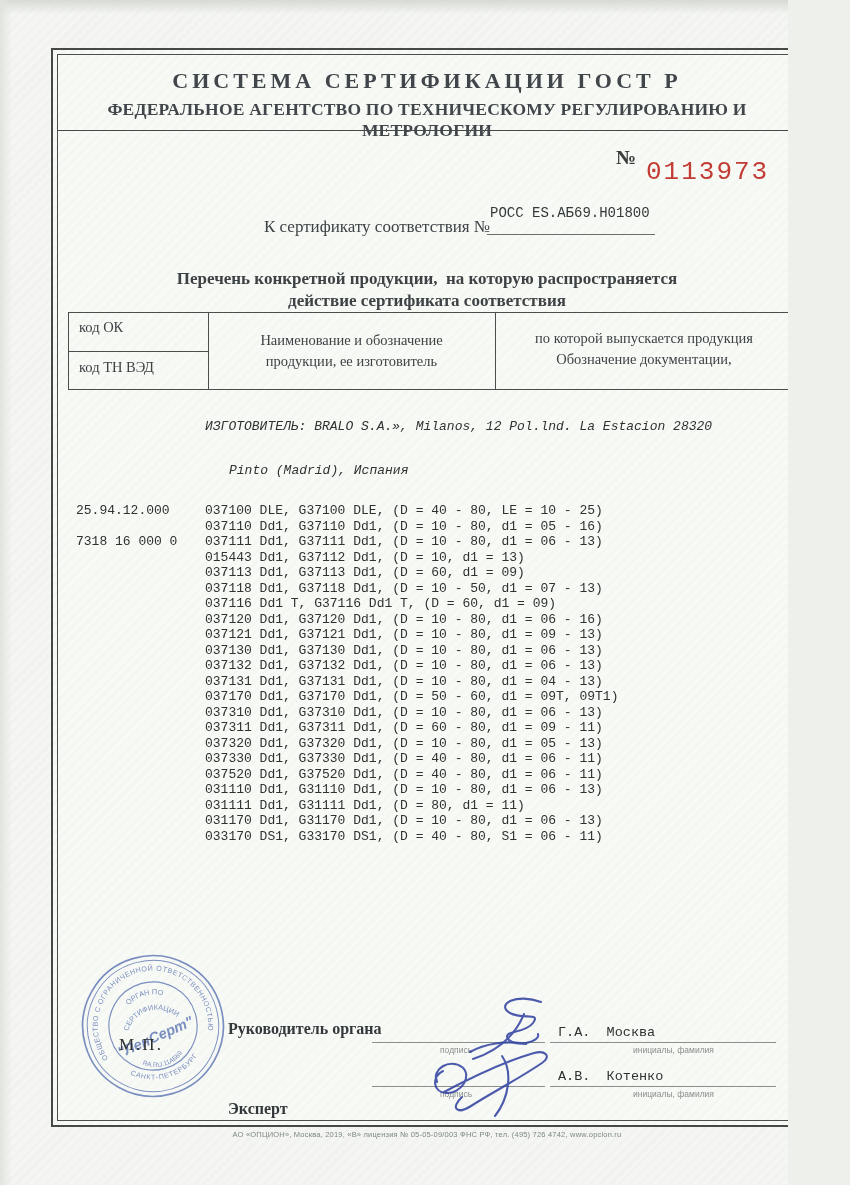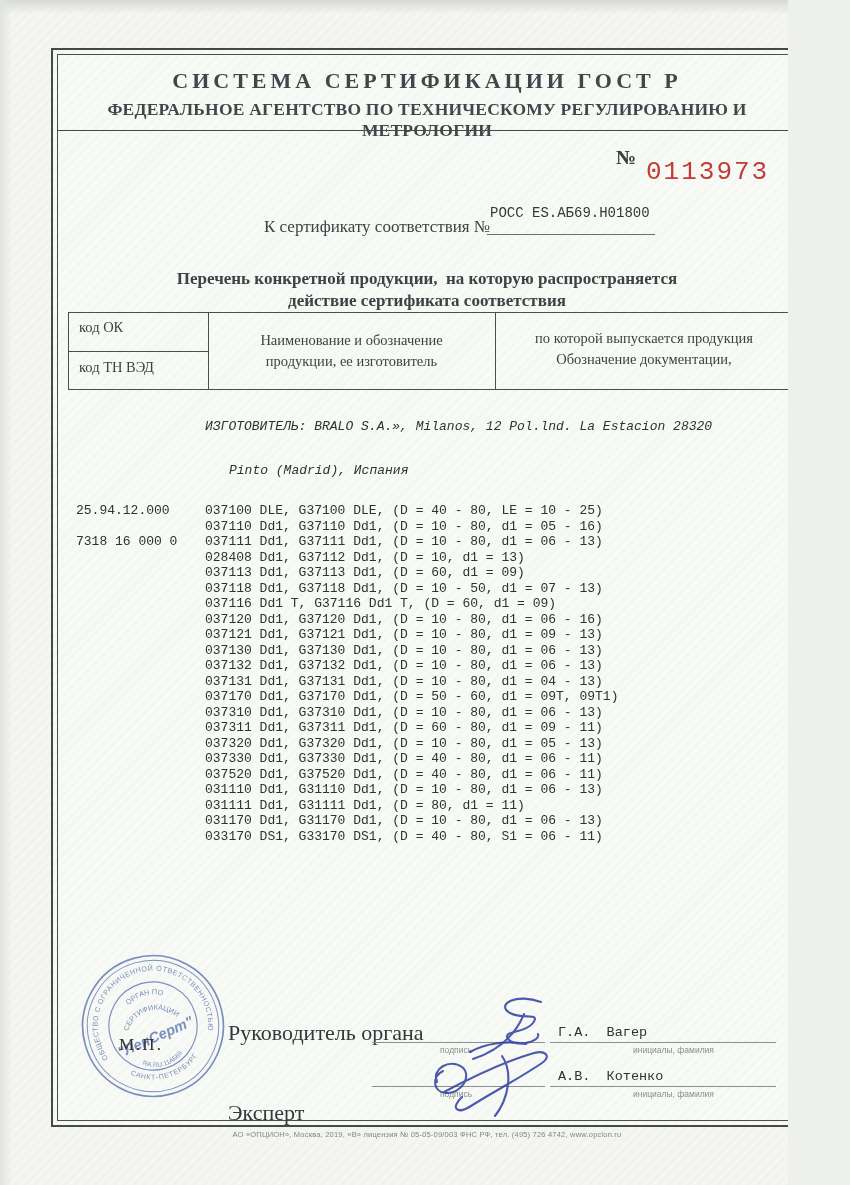--- a/index.html
+++ b/index.html
@@ -33,21 +33,21 @@
   .tbl .v1{position:absolute;left:139px;top:0;bottom:0;border-left:1.2px solid #4a4f4c;}
   .tbl .v2{position:absolute;left:426px;top:0;bottom:0;border-left:1.2px solid #4a4f4c;}
   .tbl .h1line{position:absolute;left:0;top:38px;width:139px;border-top:1.2px solid #4a4f4c;}
   .tbl-txt{position:absolute;font-size:14.5px;color:#3d4245;}
   .tbl-c{text-align:center;line-height:21px;}
   .mono{font-family:"Liberation Mono",monospace;color:#2e3330;}
   .manu{font-size:13px;line-height:17.5px;font-style:italic;}
   .codes{font-size:13px;line-height:15.5px;}
   .products{left:205px;top:503px;font-size:13px;}
   .product-line{height:15.5px;line-height:15.5px;white-space:pre;font-size:13px;}
-  .sig-label{font-size:22px;font-weight:normal;color:#33383b;}
+  .sig-label{font-size:16px;font-weight:bold;color:#33383b;}
   .sig-line{position:absolute;border-top:1px solid #8a8f8c;}
   .cap{font-size:8.5px;color:#8a8f8c;font-family:"Liberation Sans",sans-serif;}
   .sig-name{font-size:13.5px;font-family:"Liberation Mono",monospace;color:#2e3330;}
   .mp{left:119px;top:1035px;font-size:17px;letter-spacing:2px;color:#2c2f2e;}
   .footer{top:1130px;font-size:7.5px;letter-spacing:0.2px;color:#7d8884;
           font-family:"Liberation Sans",sans-serif;}
   .stamp-box{left:78px;top:951px;width:150px;height:150px;opacity:0.82;}
   .sig-overlay{left:0;top:0;width:850px;height:1185px;pointer-events:none;}
 </style>
 </head>
@@ -93,21 +93,21 @@
   <div class="abs mono manu ws-pre" style="left:205px;top:418px;">ИЗГОТОВИТЕЛЬ: BRALO S.A.», Milanos, 12 Pol.lnd. La Estacion 28320</div>
   <div class="abs mono manu ws-pre" style="left:205px;top:462px;margin-left:24px;">Pinto (Madrid), Испания</div>
 
   <div class="abs mono codes ws-pre" style="left:76px;top:503px;">25.94.12.000</div>
   <div class="abs mono codes ws-pre" style="left:76px;top:534px;">7318 16 000 0</div>
 
   <div class="abs mono products">
       <div class="product-line">037100 DLE, G37100 DLE, (D = 40 - 80, LE = 10 - 25)</div>
       <div class="product-line">037110 Dd1, G37110 Dd1, (D = 10 - 80, d1 = 05 - 16)</div>
       <div class="product-line">037111 Dd1, G37111 Dd1, (D = 10 - 80, d1 = 06 - 13)</div>
-      <div class="product-line">028408 Dd1, G37112 Dd1, (D = 10, d1 = 13)</div>
+      <div class="product-line">015443 Dd1, G37112 Dd1, (D = 10, d1 = 13)</div>
       <div class="product-line">037113 Dd1, G37113 Dd1, (D = 60, d1 = 09)</div>
       <div class="product-line">037118 Dd1, G37118 Dd1, (D = 10 - 50, d1 = 07 - 13)</div>
       <div class="product-line">037116 Dd1 T, G37116 Dd1 T, (D = 60, d1 = 09)</div>
       <div class="product-line">037120 Dd1, G37120 Dd1, (D = 10 - 80, d1 = 06 - 16)</div>
       <div class="product-line">037121 Dd1, G37121 Dd1, (D = 10 - 80, d1 = 09 - 13)</div>
       <div class="product-line">037130 Dd1, G37130 Dd1, (D = 10 - 80, d1 = 06 - 13)</div>
       <div class="product-line">037132 Dd1, G37132 Dd1, (D = 10 - 80, d1 = 06 - 13)</div>
       <div class="product-line">037131 Dd1, G37131 Dd1, (D = 10 - 80, d1 = 04 - 13)</div>
       <div class="product-line">037170 Dd1, G37170 Dd1, (D = 50 - 60, d1 = 09T, 09T1)</div>
       <div class="product-line">037310 Dd1, G37310 Dd1, (D = 10 - 80, d1 = 06 - 13)</div>
@@ -141,21 +141,21 @@
         <text font-size="7" text-anchor="middle"><textPath href="#arc3" startOffset="50%">RA.RU.11АБ69</textPath></text>
         <text x="80" y="97" font-size="15.5" font-weight="bold" font-style="italic" text-anchor="middle" transform="rotate(-8 80 97)">"ЛенСерт"</text>
       </g>
     </g>
   </svg>
   <div class="abs mp">М.П.</div>
 
   <div class="abs sig-label" style="left:228px;top:1020px;">Руководитель органа</div>
   <div class="sig-line" style="left:372px;top:1042px;width:173px;"></div>
   <div class="abs cap" style="left:440px;top:1045px;">подпись</div>
-  <div class="abs sig-name ws-pre" style="left:558px;top:1025px;">Г.А.  Вагер</div>
+  <div class="abs sig-name ws-pre" style="left:558px;top:1025px;">Г.А.  Москва</div>
   <div class="sig-line" style="left:550px;top:1042px;width:226px;"></div>
   <div class="abs cap" style="left:633px;top:1045px;">инициалы, фамилия</div>
 
   <div class="abs sig-label" style="left:228px;top:1100px;">Эксперт</div>
   <div class="sig-line" style="left:372px;top:1086px;width:173px;"></div>
   <div class="abs cap" style="left:440px;top:1089px;">подпись</div>
   <div class="abs sig-name ws-pre" style="left:558px;top:1069px;">А.В.  Котенко</div>
   <div class="sig-line" style="left:550px;top:1086px;width:226px;"></div>
   <div class="abs cap" style="left:633px;top:1089px;">инициалы, фамилия</div>
 

